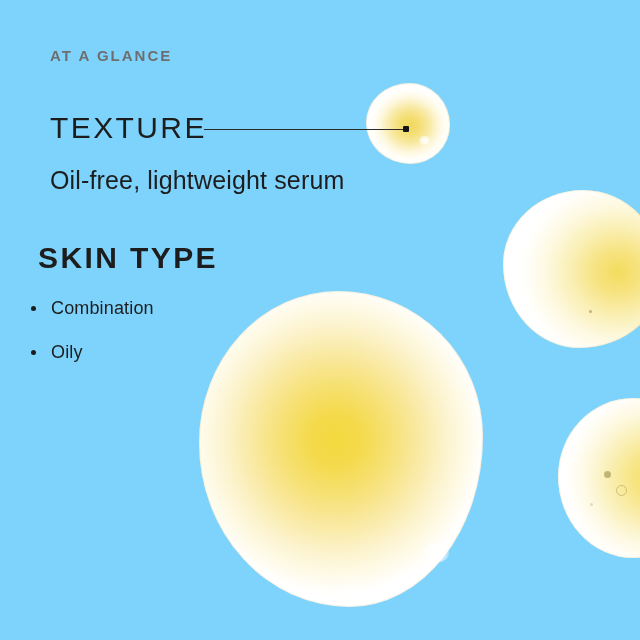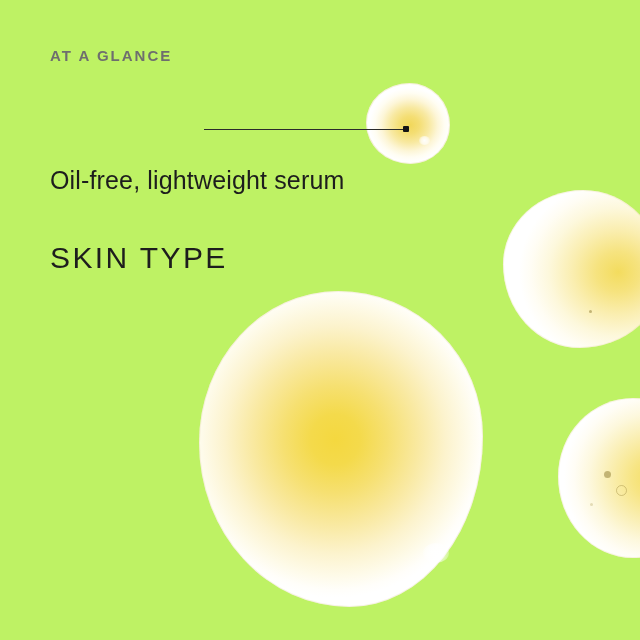--- a/index.html
+++ b/index.html
@@ -5,21 +5,21 @@
 <style>
   html, body {
     margin: 0;
     padding: 0;
     background: #ffffff;
   }
   #canvas {
     position: relative;
     width: 640px;
     height: 640px;
-    background: #bef264;
+    background: #7dd3fc;
     overflow: hidden;
     font-family: "Liberation Sans", sans-serif;
     -webkit-font-smoothing: antialiased;
   }
 
   
   .droplet-layer {
     position: absolute;
     inset: 0;
     z-index: 1;
@@ -177,21 +177,21 @@
   .section-heading {
     position: absolute;
     font-size: 30px;
     font-weight: 300;
     letter-spacing: 2.4px;
     color: #1d1d1d;
     white-space: nowrap;
     line-height: 1;
   }
   #heading-texture { left: 50px; top: 113px; }
-  #heading-skin-type { left: 50px; top: 243px; }
+  #heading-skin-type { left: 38px; top: 243px; font-weight: bold; }
 
   #texture-description {
     position: absolute;
     left: 50px;
     top: 166px;
     font-size: 25px;
     font-weight: 400;
     letter-spacing: 0.15px;
     color: #1d1d1d;
     white-space: nowrap;
@@ -255,20 +255,31 @@
     </div>
   </div>
 
   <div id="leader-line"></div>
   <div id="leader-dot"></div>
 
   <div class="text-layer">
 
     <div id="eyebrow">AT A GLANCE</div>
 
+    <div class="section-heading" id="heading-texture">TEXTURE</div>
 
     <div id="texture-description">Oil-free, lightweight serum</div>
 
     <div class="section-heading" id="heading-skin-type">SKIN TYPE</div>
 
+    <ul id="skin-type-list">
+      <li>
+        <span class="bullet-dot"></span>
+        <span>Combination</span>
+      </li>
+      <li>
+        <span class="bullet-dot"></span>
+        <span>Oily</span>
+      </li>
+    </ul>
 
   </div>
 </div>
 
 </body></html>

